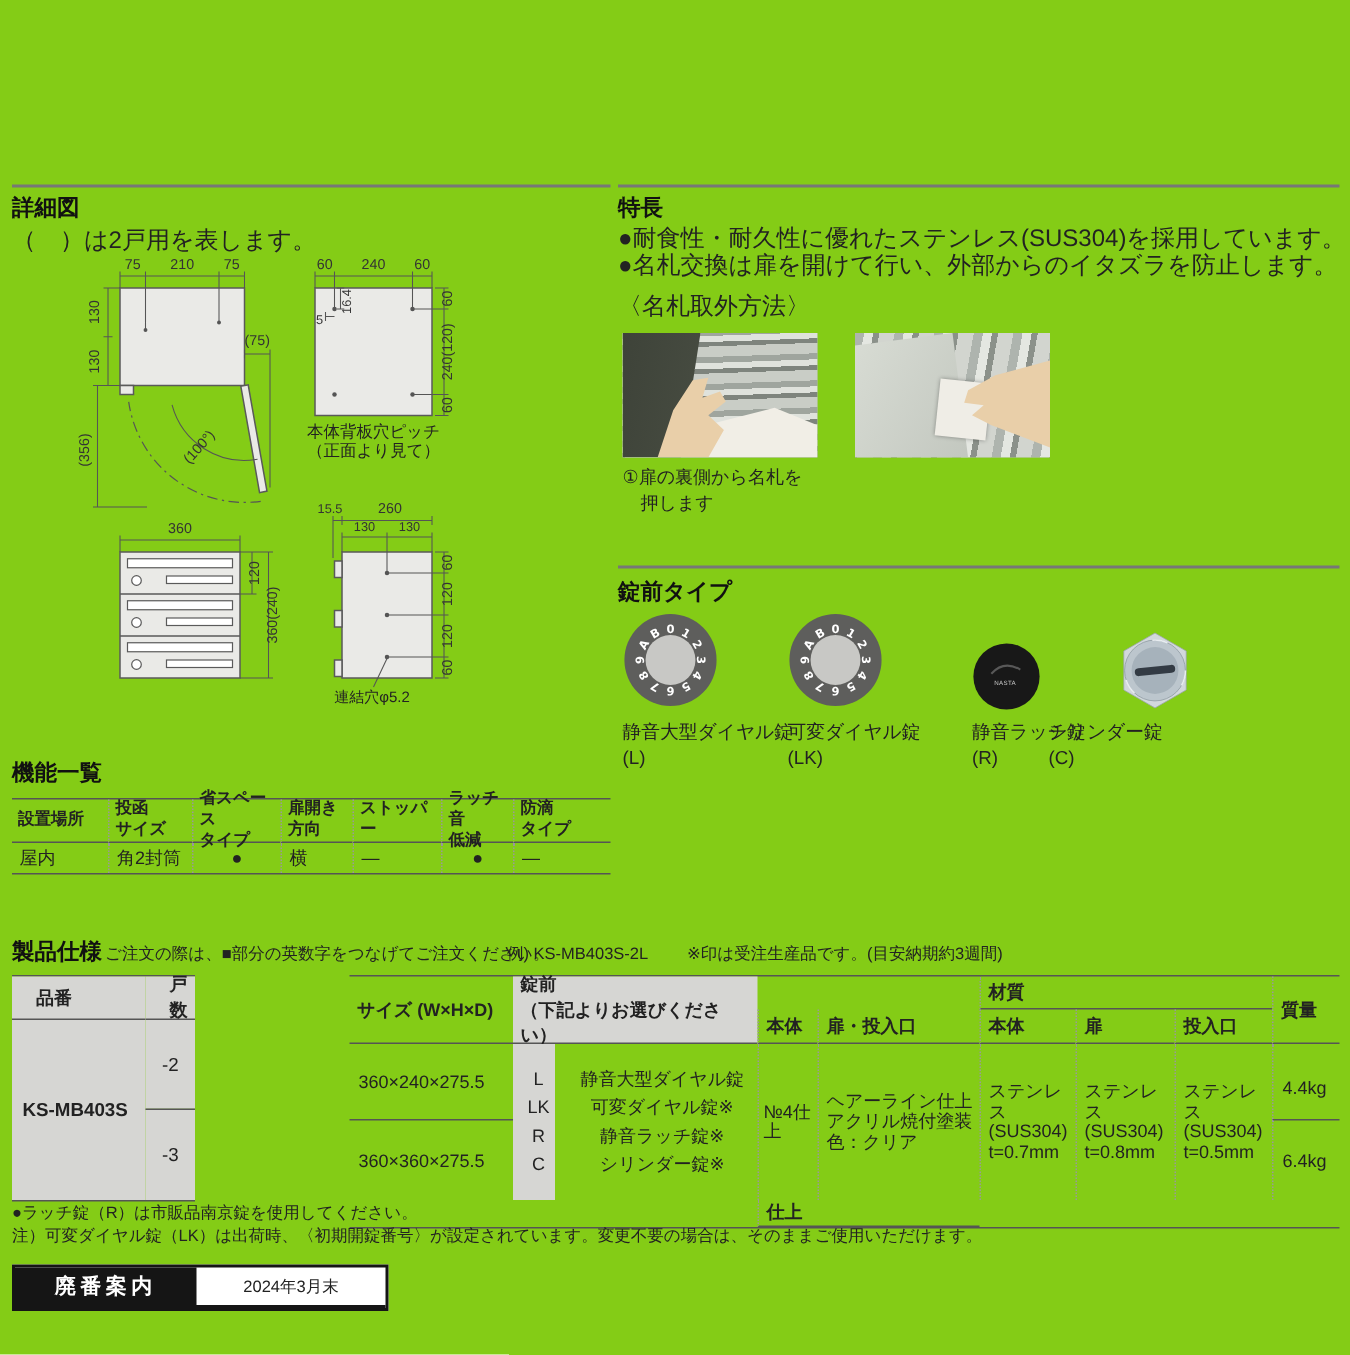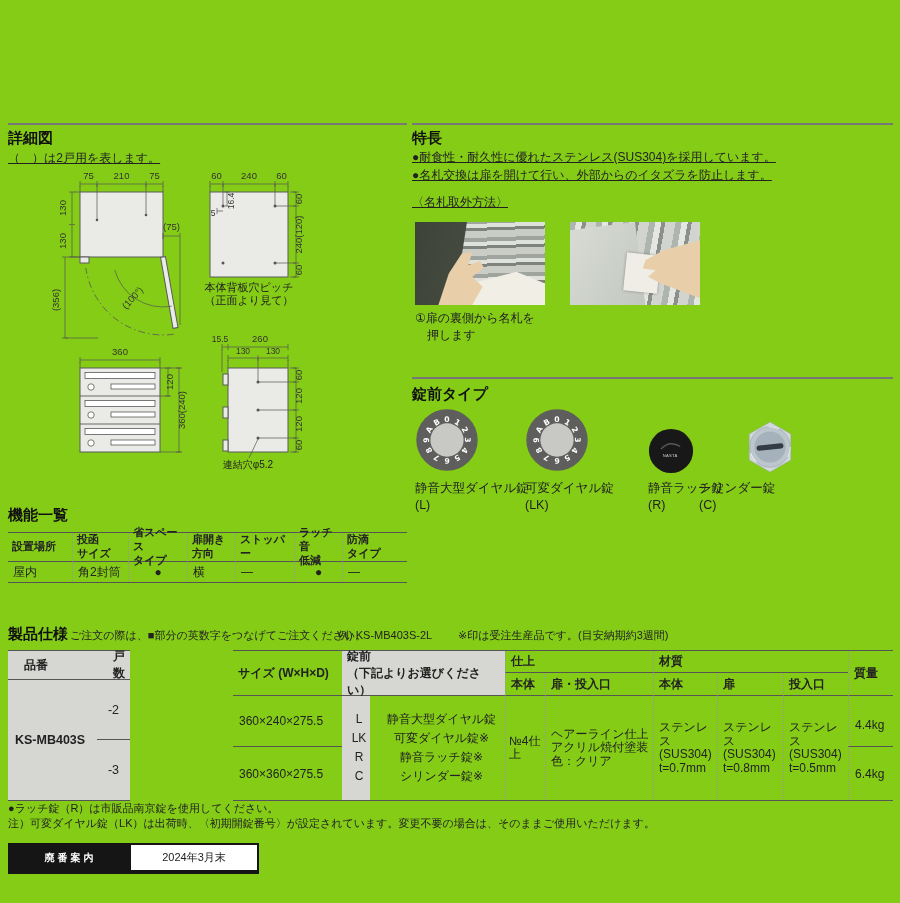--- a/index.html
+++ b/index.html
@@ -1,20 +1,20 @@
 <!DOCTYPE html>
 <html><head>
 <meta charset="utf-8">
 <style>
   html,body{margin:0;padding:0;background:#fff;}
   .page{position:relative;width:900px;height:903px;background:#84cc16;overflow:hidden;
         font-family:"Liberation Sans","DejaVu Sans",sans-serif;color:#222;}
   .rule{position:absolute;height:1.5px;background:#777;}
   .sec-title{position:absolute;font-size:15px;font-weight:bold;color:#111;white-space:nowrap;}
-  .t12{position:absolute;font-size:12px;color:#222;white-space:nowrap;text-decoration:underline;}
+  .t12{position:absolute;font-size:16px;color:#222;white-space:nowrap;}
   .t11{position:absolute;font-size:11px;color:#222;white-space:nowrap;}
   .cap{position:absolute;font-size:12px;line-height:17px;color:#222;white-space:nowrap;}
   .cap .l2{display:block;padding-left:12px;}
 
   
   svg.drawings{position:absolute;left:8px;top:160px;}
   .df{fill:#eaeae7;stroke:#5a5a5a;stroke-width:1;}
   .dw{fill:#ffffff;stroke:#5a5a5a;stroke-width:0.8;}
   .dl{stroke:#5a5a5a;stroke-width:0.9;fill:none;}
   .dm{stroke:#555;stroke-width:0.7;fill:none;}
@@ -76,21 +76,21 @@
   .col-lines{flex-direction:column;align-items:flex-start;justify-content:center;line-height:19px;}
   .small{font-size:11px;line-height:13.5px;}
   .mass1{align-items:flex-start;padding-top:8px;}
   .rt{border-top:1px solid #555;}
 
   .notes{position:absolute;left:8px;font-size:11px;color:#222;white-space:nowrap;}
 
   
   .disc{position:absolute;left:8px;top:843px;width:247px;border:2px solid #151515;background:#fff;}
   .disc-top{display:flex;height:25px;border-bottom:2px solid #151515;}
-  .disc-label{width:121px;background:#151515;color:#fff;font-size:10px;font-weight:bold;
+  .disc-label{width:121px;background:#151515;color:#fff;font-size:14px;font-weight:bold;
               display:flex;align-items:center;justify-content:center;letter-spacing:3px;}
   .disc-date{flex:1;display:flex;align-items:center;justify-content:center;font-size:11px;font-weight:normal;}
   .disc-models{height:26px;display:flex;align-items:center;justify-content:center;font-size:14.5px;font-weight:bold;letter-spacing:.3px;}
 </style>
 </head>
 <body>
 
 <div class="page">
 
   <div class="rule" style="left:8px;top:123px;width:399px"></div>
@@ -312,22 +312,22 @@
     <div class="sl-hin">KS-MB403S</div>
     <div class="sl-k">-2</div>
     <div class="sl-k sl-k2">-3</div>
   </div>
 
   <div class="spec-right">
 
     <div class="sr-h hb gray prel" style="grid-column:2/4;grid-row:1/3">錠前
 （下記よりお選びください）</div>
     <div class="sr-h hb" style="grid-row:1/3">サイズ (W×H×D)</div>
+    <div class="sr-h hb bl" style="grid-column:6/9">材質</div>
     <div class="sr-h hb bl" style="grid-column:4/6">仕上</div>
-    <div class="sr-h hb bl" style="grid-column:6/9">材質</div>
     <div class="sr-h hb bl" style="grid-column:9;grid-row:1/3">質量</div>
     <div class="sr-h hb bl" style="grid-column:4;grid-row:2">本体</div>
     <div class="sr-h hb bl" style="grid-column:5;grid-row:2">扉・投入口</div>
     <div class="sr-h hb bl" style="grid-column:6;grid-row:2">本体</div>
     <div class="sr-h hb bl" style="grid-column:7;grid-row:2">扉</div>
     <div class="sr-h hb bl" style="grid-column:8;grid-row:2">投入口</div>
 
     <div style="grid-column:1;grid-row:3;padding-left:6px">360×240×275.5</div>
     <div class="rt" style="grid-column:1;grid-row:4;padding-left:6px">360×360×275.5</div>
     <div class="gray col-lines" style="grid-column:2;grid-row:3/5;padding-left:6px">

